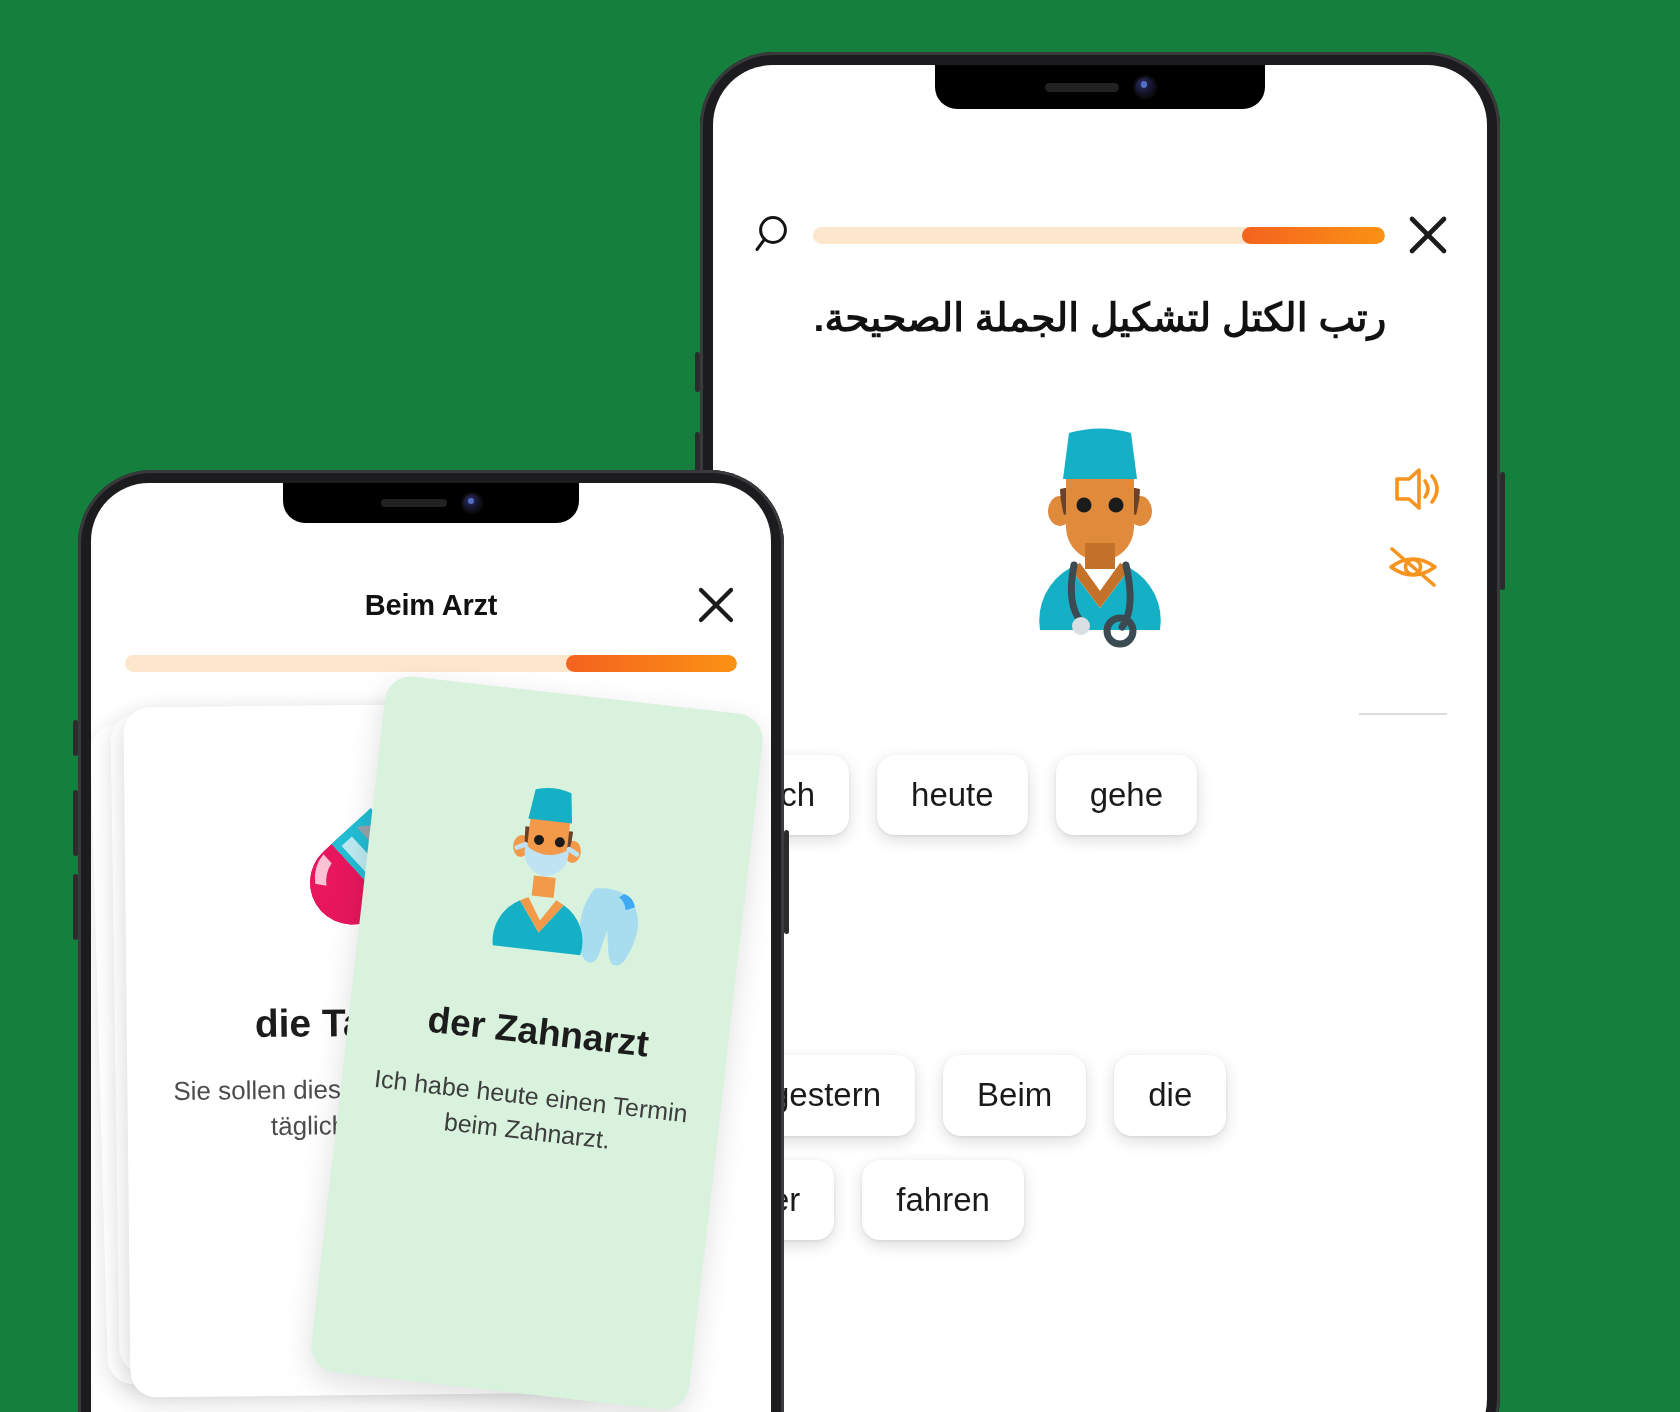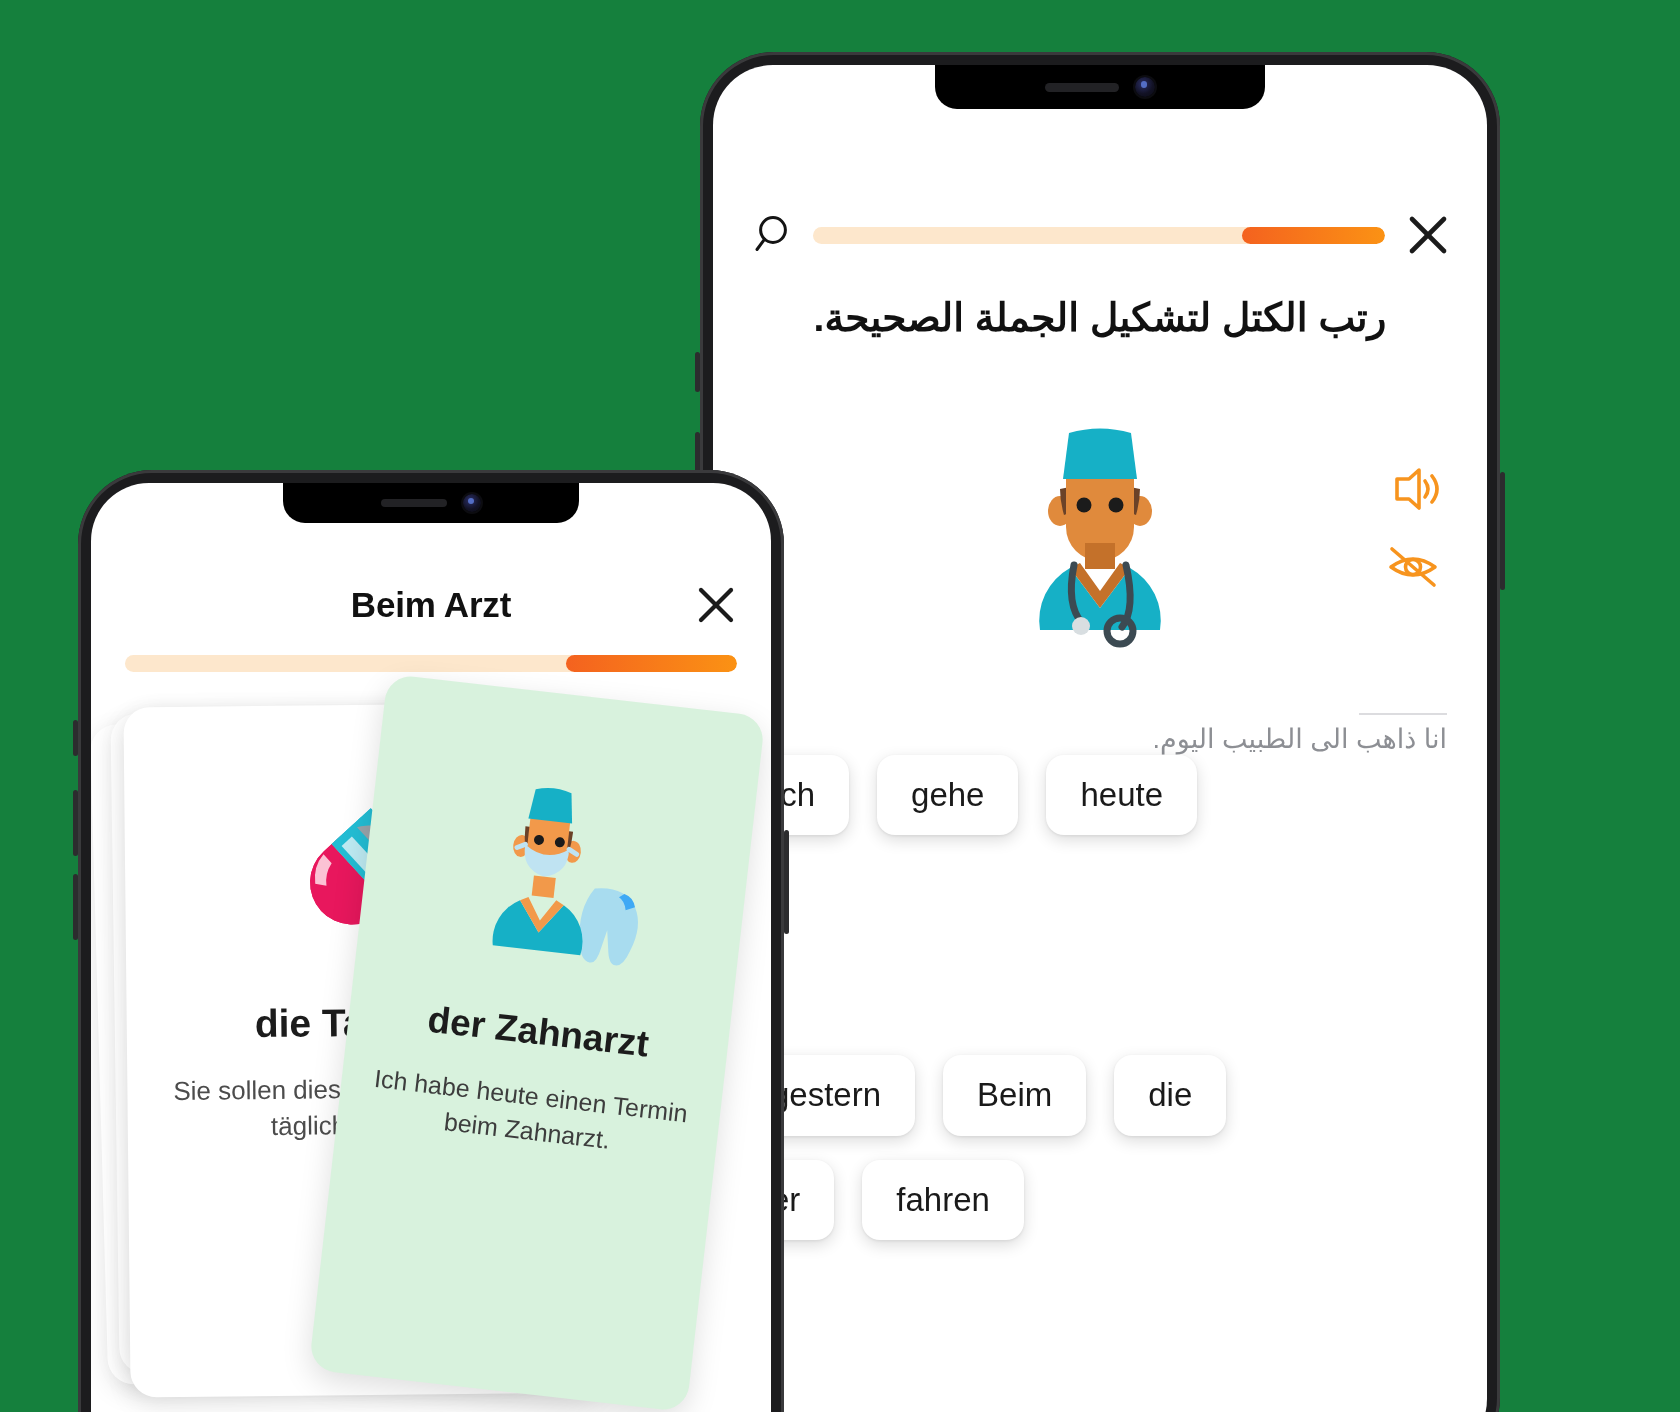--- a/index.html
+++ b/index.html
@@ -159,21 +159,21 @@
   #phone-front .speaker-slot { width: 66px; height: 8px; }
   #phone-front .front-cam { width: 18px; height: 18px; }
 
   .fc-header {
     position: absolute; top: 92px; left: 0; right: 0;
     height: 60px;
     display: flex; align-items: center; justify-content: center;
     padding: 0 34px;
   }
   .fc-title {
-    font-size: 35px; font-weight: 700; color: #111;
+    font-size: 29px; font-weight: 700; color: #111;
     letter-spacing: -.2px;
   }
   .fc-close { position: absolute; right: 34px; top: 50%; transform: translateY(-50%); width: 42px; height: 42px; }
 
   .fc-progress {
     position: absolute;
     top: 172px; left: 34px; right: 34px;
     height: 17px;
     border-radius: 10px;
     background: #fde7cc;
@@ -301,27 +301,26 @@
         <span>
           <svg width="52" height="44" viewBox="0 0 52 44" fill="none">
             <path d="M4 22 q22 -16 44 0 q-22 16 -44 0 z" stroke="#F7941E" stroke-width="3.6" stroke-linejoin="round"></path>
             <circle cx="26" cy="22" r="7.5" stroke="#F7941E" stroke-width="3.6"></circle>
             <line x1="5" y1="4" x2="47" y2="40" stroke="#F7941E" stroke-width="3.6" stroke-linecap="round"></line>
           </svg>
         </span>
       </div>
 
       <div class="hint-rule"></div>
-      <div class="ex-hint">انا ذاهب الى الطبيب اليوم.</div>
 
       <div class="tiles">
         <div class="tile-row">
           <div class="tile">Ich</div>
+          <div class="tile">heute</div>
           <div class="tile">gehe</div>
-          <div class="tile">heute</div>
         </div>
         <div class="tiles-gap"></div>
         <div class="tile-row">
           <div class="tile">gestern</div>
           <div class="tile">Beim</div>
           <div class="tile">die</div>
         </div>
         <div class="tile-row">
           <div class="tile">er</div>
           <div class="tile">fahren</div>

